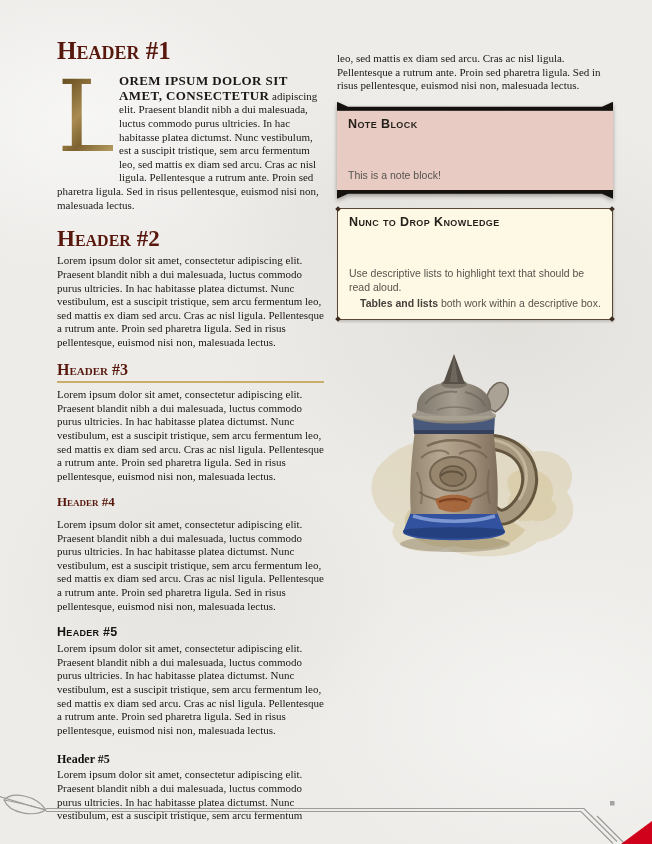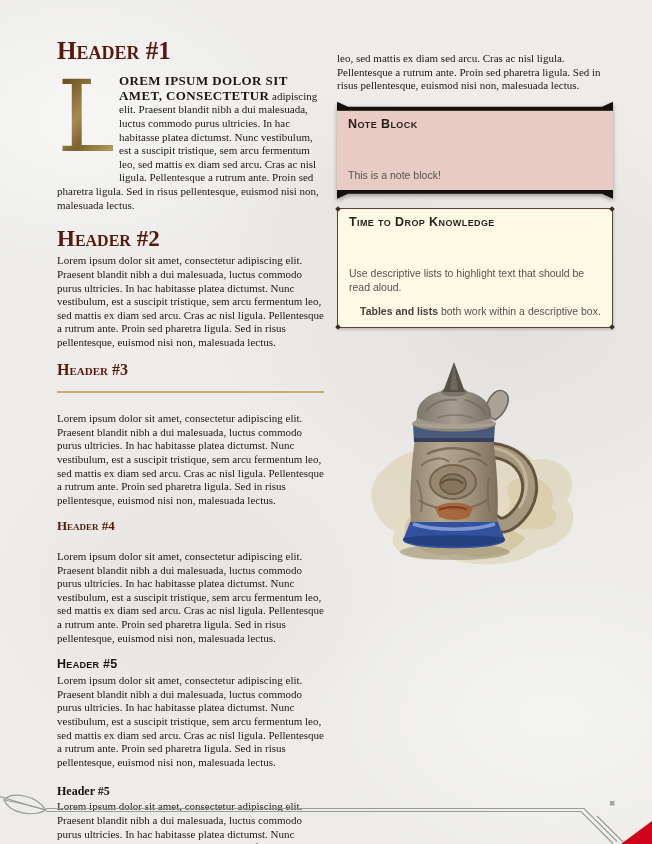--- a/index.html
+++ b/index.html
@@ -26,22 +26,22 @@
   h1,h2,h3,h4{
     font-family:"Liberation Serif",serif;
     font-variant:small-caps;
     color:#58180D;
     font-weight:600;
     margin:0;
     line-height:1.05;
   }
   h1{font-size:25px;margin-bottom:10px;}
   h2{font-size:23px;margin-top:15px;margin-bottom:3px;}
-  h3{font-size:16px;margin-top:13px;margin-bottom:19px;border-bottom:2px solid #c9ad6a;padding-bottom:12px;}
-  h4{font-size:13px;margin-top:12px;margin-bottom:17px;font-weight:700;}
+  h3{font-size:16px;margin-top:13px;margin-bottom:5px;border-bottom:2px solid #c9ad6a;padding-bottom:2px;}
+  h4{font-size:13px;margin-top:12px;margin-bottom:9px;font-weight:700;}
   h5{
     font-family:"Liberation Sans",sans-serif;
     font-variant:small-caps;
     font-size:12.5px;color:#151413;font-weight:700;
     margin:12px 0 3px 0;letter-spacing:.3px;
   }
   h6{
     font-family:"Liberation Serif",serif;
     font-size:12px;color:#141210;font-weight:700;
     margin:15px 0 1px 0;
@@ -99,21 +99,21 @@
     box-shadow:1px 2px 2px rgba(90,85,75,.25);
   }
   .corner-dot{
     position:absolute;width:4px;height:4px;background:#3c2b1e;
     transform:rotate(45deg);
   }
   .corner-dot.tl{top:-2px;left:-2px;}
   .corner-dot.tr{top:-2px;right:-2px;}
   .corner-dot.bl{bottom:-2px;left:-2px;}
   .corner-dot.br{bottom:-2px;right:-2px;}
-  .descriptive .indent{margin-left:11px;margin-top:10px;}
+  .descriptive .indent{margin-left:11px;margin-top:2px;}
   .descriptive .b{font-weight:700;color:#45413c;}
 
   .stein-wrap{margin:22px 0 0 16px;width:240px;height:222px;}
 
   .footer-art{position:absolute;left:0;bottom:0;width:652px;height:52px;}
 </style>
 </head>
 <body>
 
 <div class="page">
@@ -149,21 +149,21 @@
         <div class="box-text">This is a note block!</div>
       </div>
       <div class="note-edge bottom"></div>
     </div>
 
     <div class="descriptive">
       <span class="corner-dot tl"></span>
       <span class="corner-dot tr"></span>
       <span class="corner-dot bl"></span>
       <span class="corner-dot br"></span>
-      <div class="box-title">Time to Drop Knowledge</div>
+      <div class="box-title">Nunc to Drop Knowledge</div>
       <div class="box-text">Use descriptive lists to highlight text that should be read aloud.</div>
       <div class="box-text indent"><span class="b">Tables and lists</span><span> both work within a descriptive box.</span></div>
     </div>
 
     <div class="stein-wrap">
       <svg width="240" height="222" viewBox="0 0 240 222">
         <defs>
           <linearGradient id="bodyGrad" x1="0" y1="0" x2="1" y2="0">
             <stop offset="0" stop-color="#93846f"></stop>
             <stop offset="0.35" stop-color="#b5a791"></stop>

